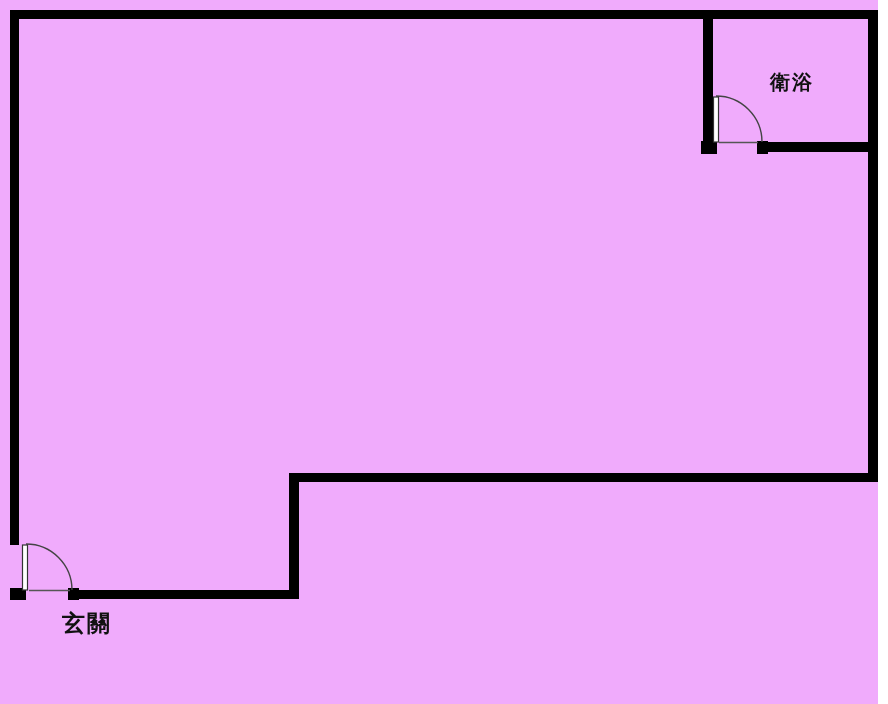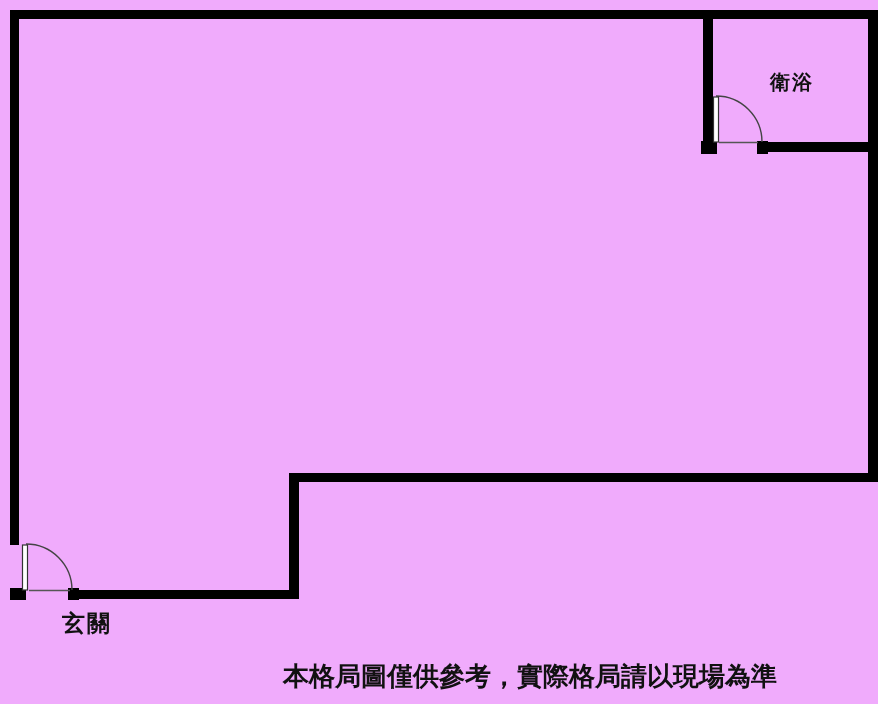--- a/index.html
+++ b/index.html
@@ -91,15 +91,14 @@
       <line x1="719" y1="142.5" x2="758" y2="142.5" stroke="#555555" stroke-width="1.5"></line>
       <path d="M 716 96 A 46 46 0 0 1 762 142" fill="none" stroke="#444444" stroke-width="1.4"></path>
       <rect x="713.5" y="97" width="5" height="45" fill="#ffffff" stroke="#333333" stroke-width="1.2"></rect>
     </g>
   </svg>
 
   <div class="room-label label-bathroom">衛浴</div>
 
   <div class="room-label label-entrance">玄關</div>
 
-  <div class="disclaimer">本格局圖僅供參考，實際格局請以現場為準</div>
 
 </div>
 
 </body></html>

